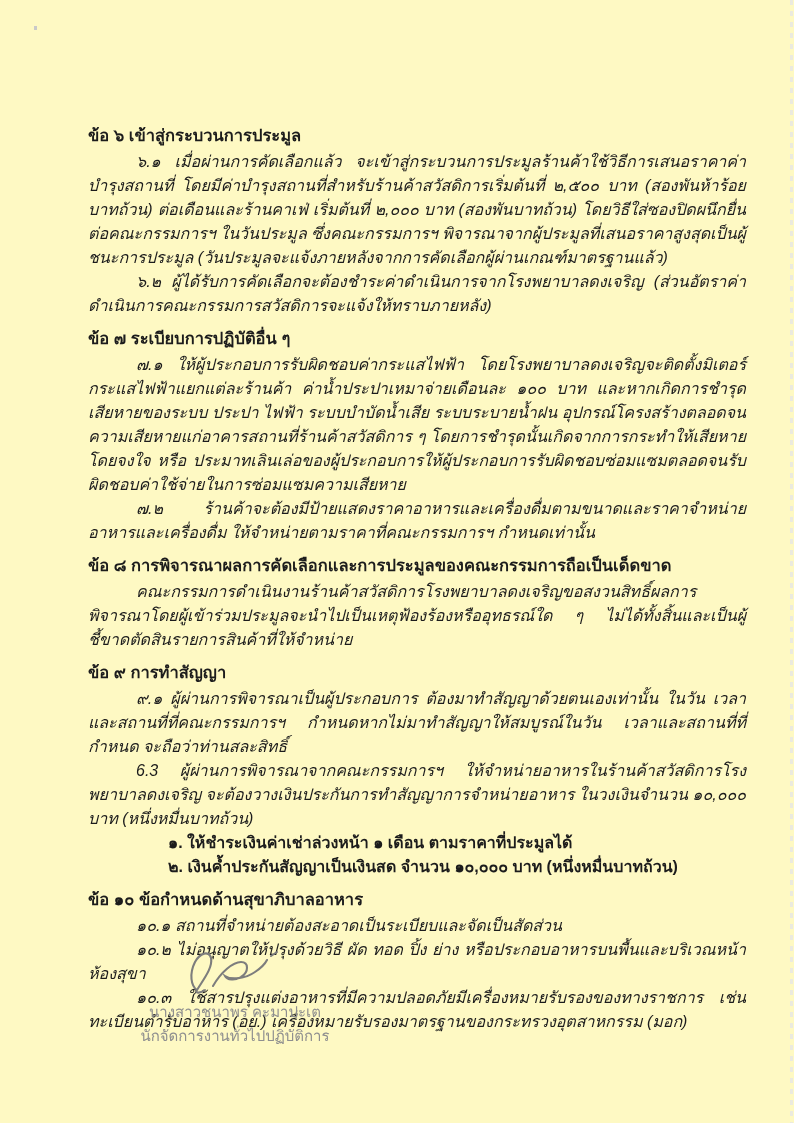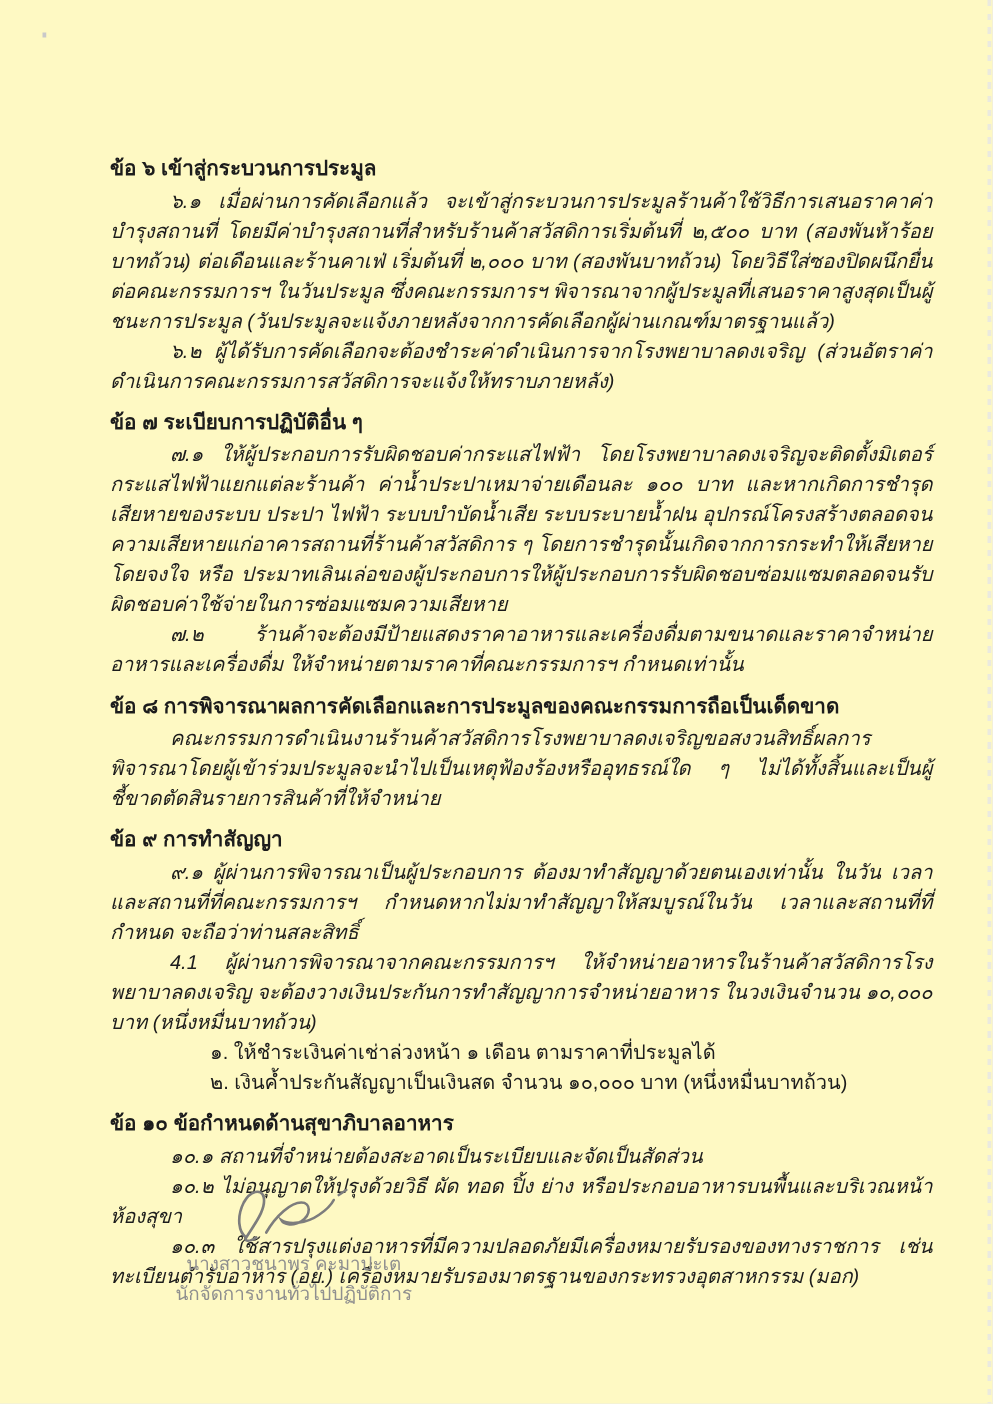--- a/index.html
+++ b/index.html
@@ -31,20 +31,21 @@
   .para {
     margin: 0;
     text-indent: 48px;
     text-align: justify;
     font-style: italic;
   }
   .subitem {
     margin: 0;
     padding-left: 80px;
     text-align: left;
+    font-weight: bold;
   }
   .sig-block {
     position: absolute;
     left: 100px;
     top: 946px;
     width: 270px;
     text-align: center;
     color: #8f8f8f;
     font-size: 15px;
     line-height: 24px;
@@ -84,21 +85,21 @@
 
     <div class="hd">ข้อ ๗ ระเบียบการปฏิบัติอื่น ๆ</div>
     <p class="para">๗.๑ ให้ผู้ประกอบการรับผิดชอบค่ากระแสไฟฟ้า โดยโรงพยาบาลดงเจริญจะติดตั้งมิเตอร์กระแสไฟฟ้าแยกแต่ละร้านค้า ค่าน้ำประปาเหมาจ่ายเดือนละ ๑๐๐ บาท และหากเกิดการชำรุดเสียหายของระบบ ประปา ไฟฟ้า ระบบบำบัดน้ำเสีย ระบบระบายน้ำฝน อุปกรณ์โครงสร้างตลอดจนความเสียหายแก่อาคารสถานที่ร้านค้าสวัสดิการ ๆ โดยการชำรุดนั้นเกิดจากการกระทำให้เสียหายโดยจงใจ หรือ ประมาทเลินเล่อของผู้ประกอบการให้ผู้ประกอบการรับผิดชอบซ่อมแซมตลอดจนรับผิดชอบค่าใช้จ่ายในการซ่อมแซมความเสียหาย</p>
     <p class="para">๗.๒ ร้านค้าจะต้องมีป้ายแสดงราคาอาหารและเครื่องดื่มตามขนาดและราคาจำหน่ายอาหารและเครื่องดื่ม ให้จำหน่ายตามราคาที่คณะกรรมการฯ กำหนดเท่านั้น</p>
 
     <div class="hd">ข้อ ๘ การพิจารณาผลการคัดเลือกและการประมูลของคณะกรรมการถือเป็นเด็ดขาด</div>
     <p class="para">คณะกรรมการดำเนินงานร้านค้าสวัสดิการโรงพยาบาลดงเจริญขอสงวนสิทธิ์ผลการพิจารณาโดยผู้เข้าร่วมประมูลจะนำไปเป็นเหตุฟ้องร้องหรืออุทธรณ์ใด ๆ ไม่ได้ทั้งสิ้นและเป็นผู้ชี้ขาดตัดสินรายการสินค้าที่ให้จำหน่าย</p>
 
     <div class="hd">ข้อ ๙ การทำสัญญา</div>
     <p class="para">๙.๑ ผู้ผ่านการพิจารณาเป็นผู้ประกอบการ ต้องมาทำสัญญาด้วยตนเองเท่านั้น ในวัน เวลา และสถานที่ที่คณะกรรมการฯ กำหนดหากไม่มาทำสัญญาให้สมบูรณ์ในวัน เวลาและสถานที่ที่กำหนด จะถือว่าท่านสละสิทธิ์</p>
-    <p class="para">4.1 ผู้ผ่านการพิจารณาจากคณะกรรมการฯ ให้จำหน่ายอาหารในร้านค้าสวัสดิการโรงพยาบาลดงเจริญ จะต้องวางเงินประกันการทำสัญญาการจำหน่ายอาหาร ในวงเงินจำนวน ๑๐,๐๐๐ บาท (หนึ่งหมื่นบาทถ้วน)</p>
+    <p class="para">6.3 ผู้ผ่านการพิจารณาจากคณะกรรมการฯ ให้จำหน่ายอาหารในร้านค้าสวัสดิการโรงพยาบาลดงเจริญ จะต้องวางเงินประกันการทำสัญญาการจำหน่ายอาหาร ในวงเงินจำนวน ๑๐,๐๐๐ บาท (หนึ่งหมื่นบาทถ้วน)</p>
     <p class="subitem">๑. ให้ชำระเงินค่าเช่าล่วงหน้า ๑ เดือน ตามราคาที่ประมูลได้</p>
     <p class="subitem">๒. เงินค้ำประกันสัญญาเป็นเงินสด จำนวน ๑๐,๐๐๐ บาท (หนึ่งหมื่นบาทถ้วน)</p>
 
     <div class="hd">ข้อ ๑๐ ข้อกำหนดด้านสุขาภิบาลอาหาร</div>
     <p class="para">๑๐.๑ สถานที่จำหน่ายต้องสะอาดเป็นระเบียบและจัดเป็นสัดส่วน</p>
     <p class="para">๑๐.๒ ไม่อนุญาตให้ปรุงด้วยวิธี ผัด ทอด ปิ้ง ย่าง หรือประกอบอาหารบนพื้นและบริเวณหน้าห้องสุขา</p>
     <p class="para">๑๐.๓ ใช้สารปรุงแต่งอาหารที่มีความปลอดภัยมีเครื่องหมายรับรองของทางราชการ เช่น ทะเบียนตำรับอาหาร (อย.) เครื่องหมายรับรองมาตรฐานของกระทรวงอุตสาหกรรม (มอก)</p>
 
   </div>
 

